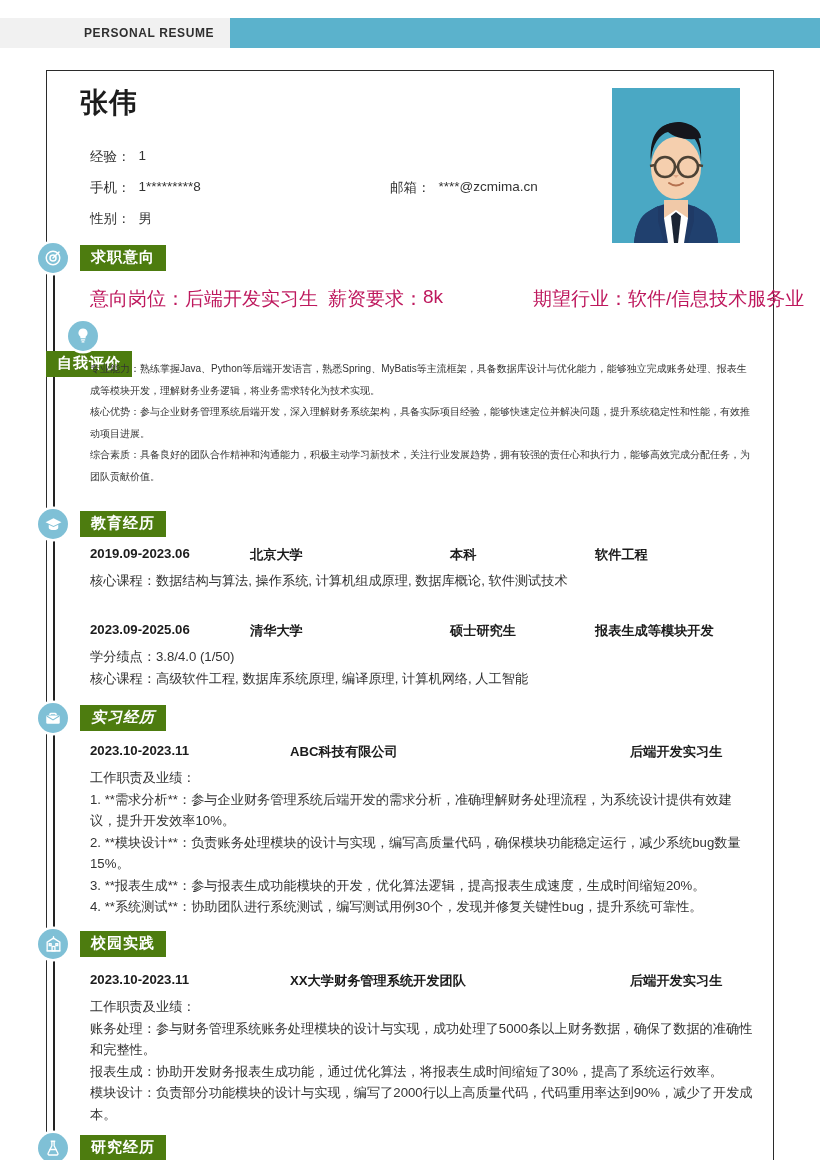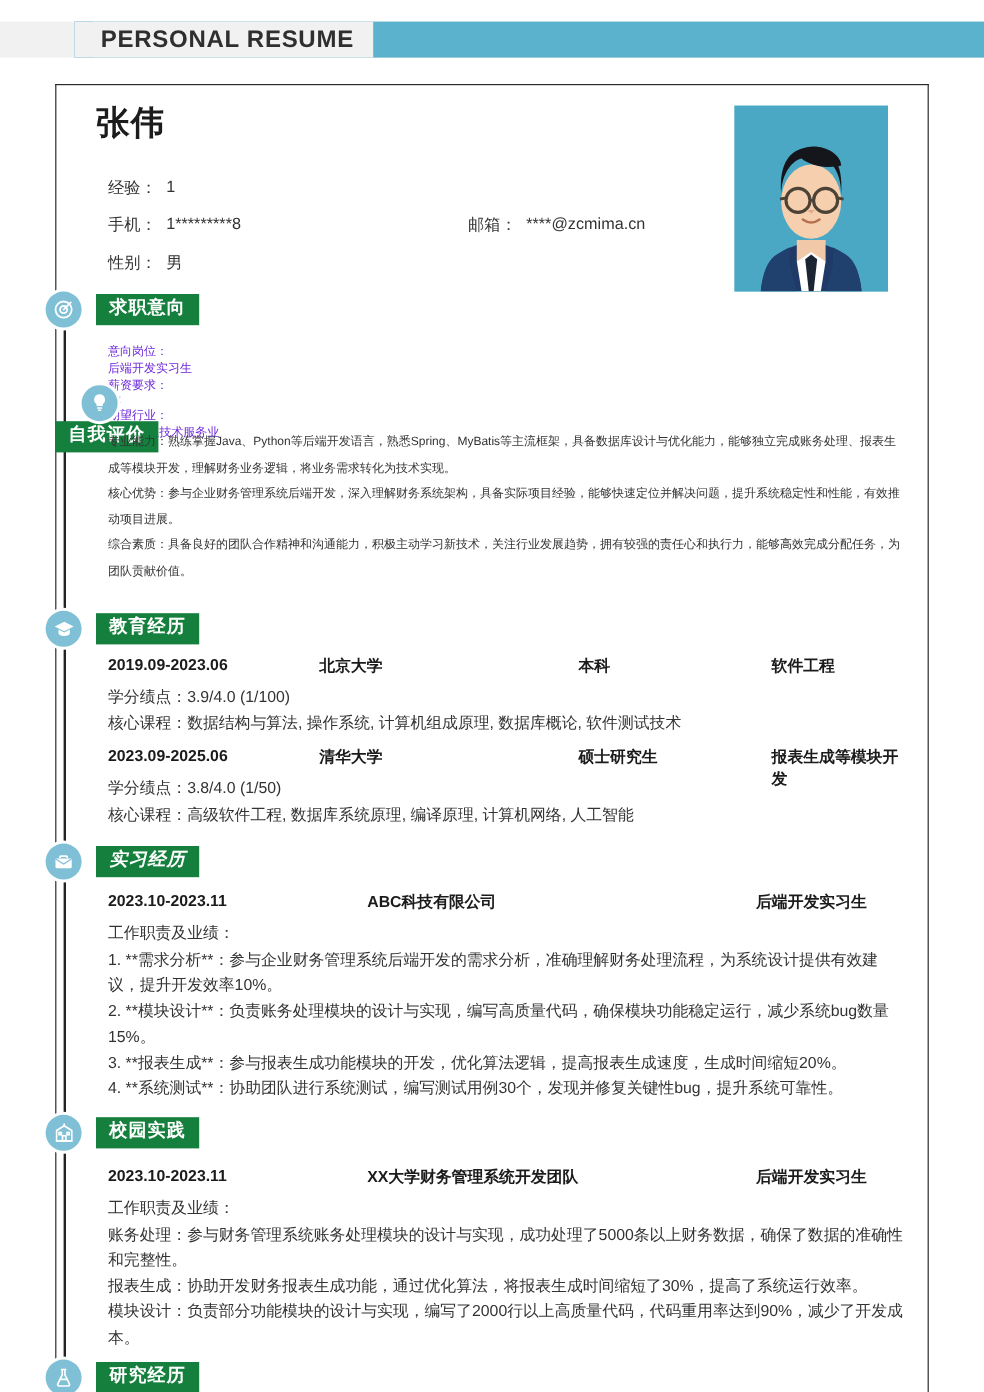--- a/index.html
+++ b/index.html
@@ -26,21 +26,21 @@
     display:flex;align-items:center;
     padding-left:22px;padding-right:16px;
     background:#f1f1f1;
     box-sizing:border-box;
   }
   .banner-tick{
     position:absolute;left:62px;top:18px;width:16px;height:30px;
     background:#5bb2cc;
   }
   .banner-text{
-    font-size:20px;font-weight:bold;letter-spacing:.6px;color:#2f2f2f;
+    font-size:12px;font-weight:bold;letter-spacing:.6px;color:#2f2f2f;
     font-family:"Liberation Sans",sans-serif;
   }
 
   
   .card{
     position:absolute;left:46px;top:70px;width:728px;height:1090px;
     border:1px solid #2b2b2b;border-bottom:none;
     box-sizing:border-box;background:#fff;
   }
 
@@ -76,34 +76,34 @@
     width:30px;height:30px;border-radius:50%;
     background:#7fc0d6;
     display:flex;align-items:center;justify-content:center;
     flex:0 0 auto;
     box-shadow:0 0 0 2.5px #ffffff;
     position:relative;z-index:2;
   }
   .sec-icon svg{display:block;}
   .sec-title{
     margin-left:12px;
-    background:#15803d;color:#fff;
+    background:#4d7c0f;color:#fff;
     font-size:15px;font-weight:bold;letter-spacing:1px;
     padding:3px 11px 4px 11px;
     line-height:1.25;
   }
 
   
   .body-text{
     position:absolute;font-size:10px;line-height:21.5px;color:#333;
   }
-  .row-line{position:absolute;font-size:10px;color:#6d28d9;display:flex;flex-direction:column;}
+  .row-line{position:absolute;font-size:19px;color:#be185d;display:flex;}
   .exp-head{
     position:absolute;font-size:13.2px;font-weight:bold;color:#1b1b1b;
-    display:flex;width:660px;gap:16px;
+    display:flex;width:660px;
   }
   .eh-date{width:160px;}
   .eh-org{width:200px;}
   .eh-deg{width:145px;}
   .eh-major{flex:1;}
 
   .exp-head.two .eh-date{width:200px;}
   .exp-head.two .eh-org{flex:1;}
   .exp-head.two .eh-role{width:120px;text-align:left;}
 
@@ -217,21 +217,20 @@
   <span class="sec-title">教育经历</span>
 </div>
 
 <div class="exp-head" style="left:90px;top:546px;">
   <span class="eh-date">2019.09-2023.06</span>
   <span class="eh-org">北京大学</span>
   <span class="eh-deg">本科</span>
   <span class="eh-major">软件工程</span>
 </div>
 <div class="sub" style="left:90px;top:570px;width:660px;">
-  <p class="ln">学分绩点：3.9/4.0 (1/100)</p>
   <p class="ln">核心课程：数据结构与算法, 操作系统, 计算机组成原理, 数据库概论, 软件测试技术</p>
 </div>
 
 <div class="exp-head" style="left:90px;top:622px;">
   <span class="eh-date">2023.09-2025.06</span>
   <span class="eh-org">清华大学</span>
   <span class="eh-deg">硕士研究生</span>
   <span class="eh-major">报表生成等模块开发</span>
 </div>
 <div class="sub" style="left:90px;top:646px;width:660px;">

